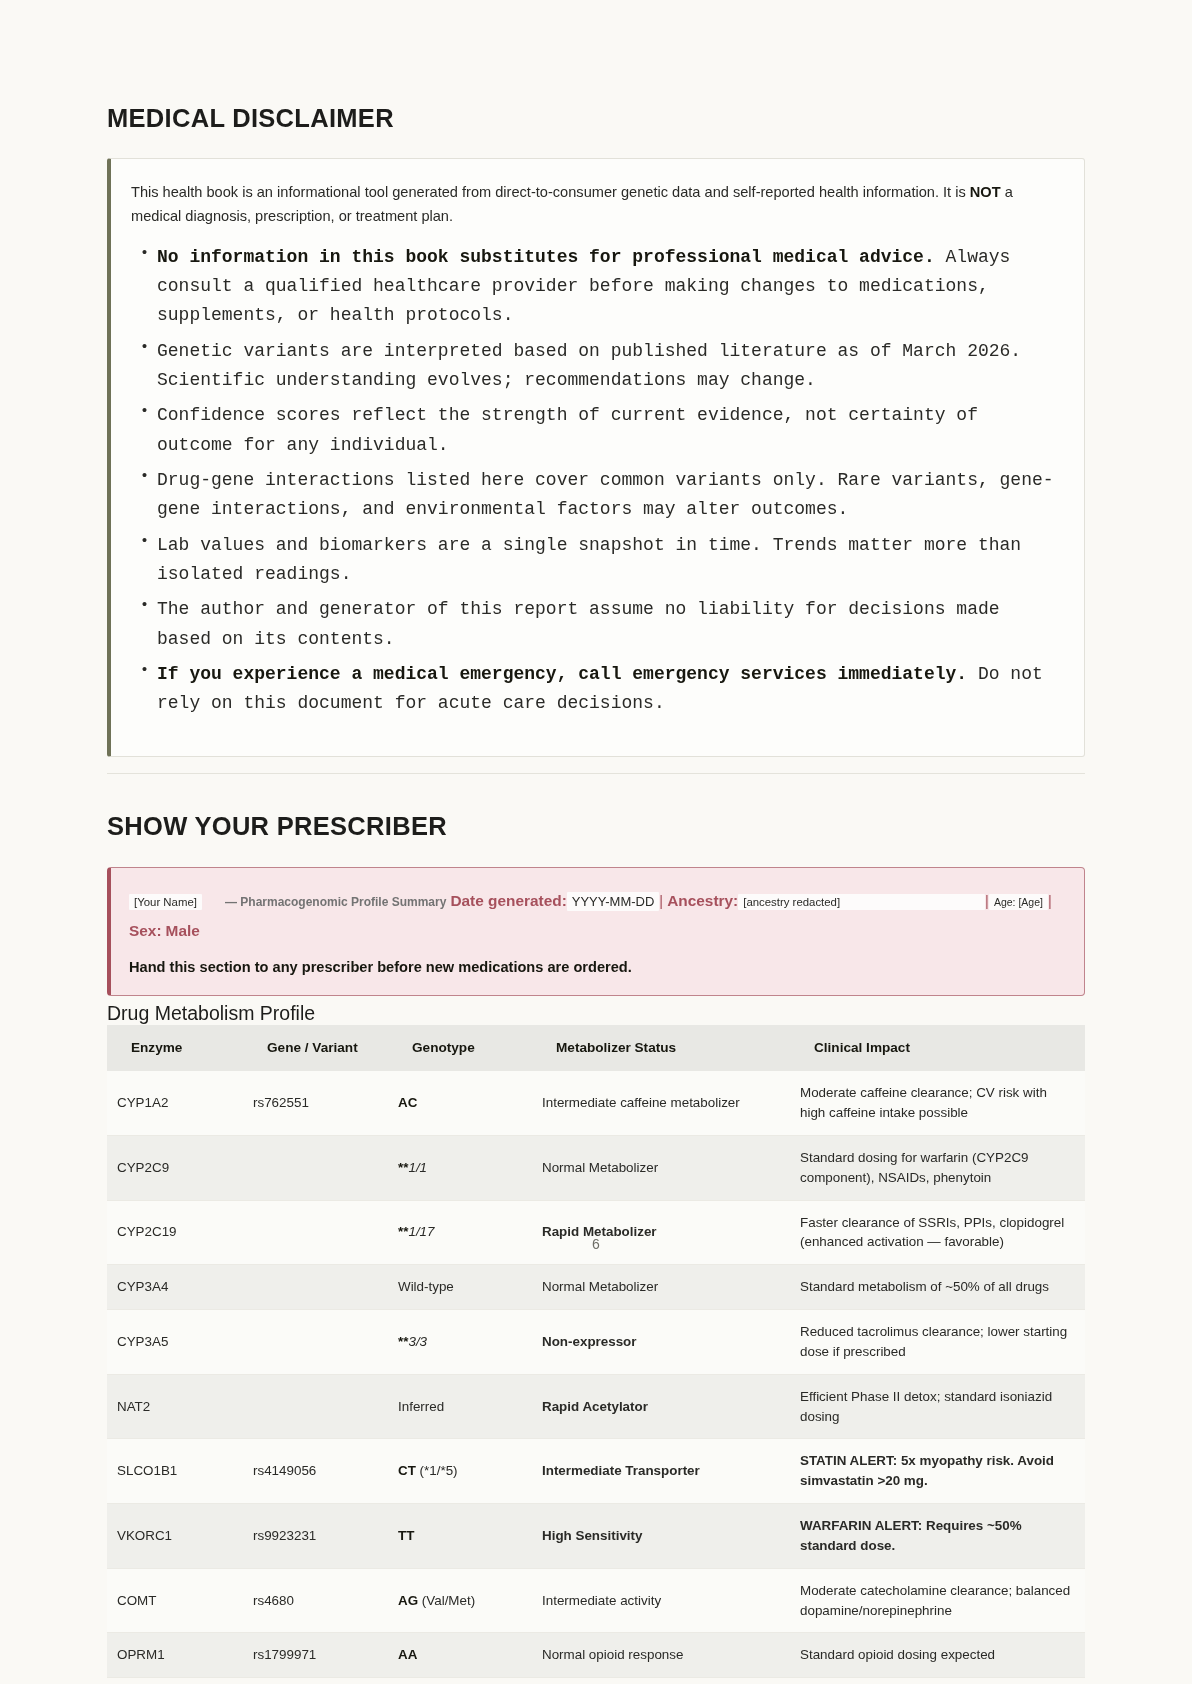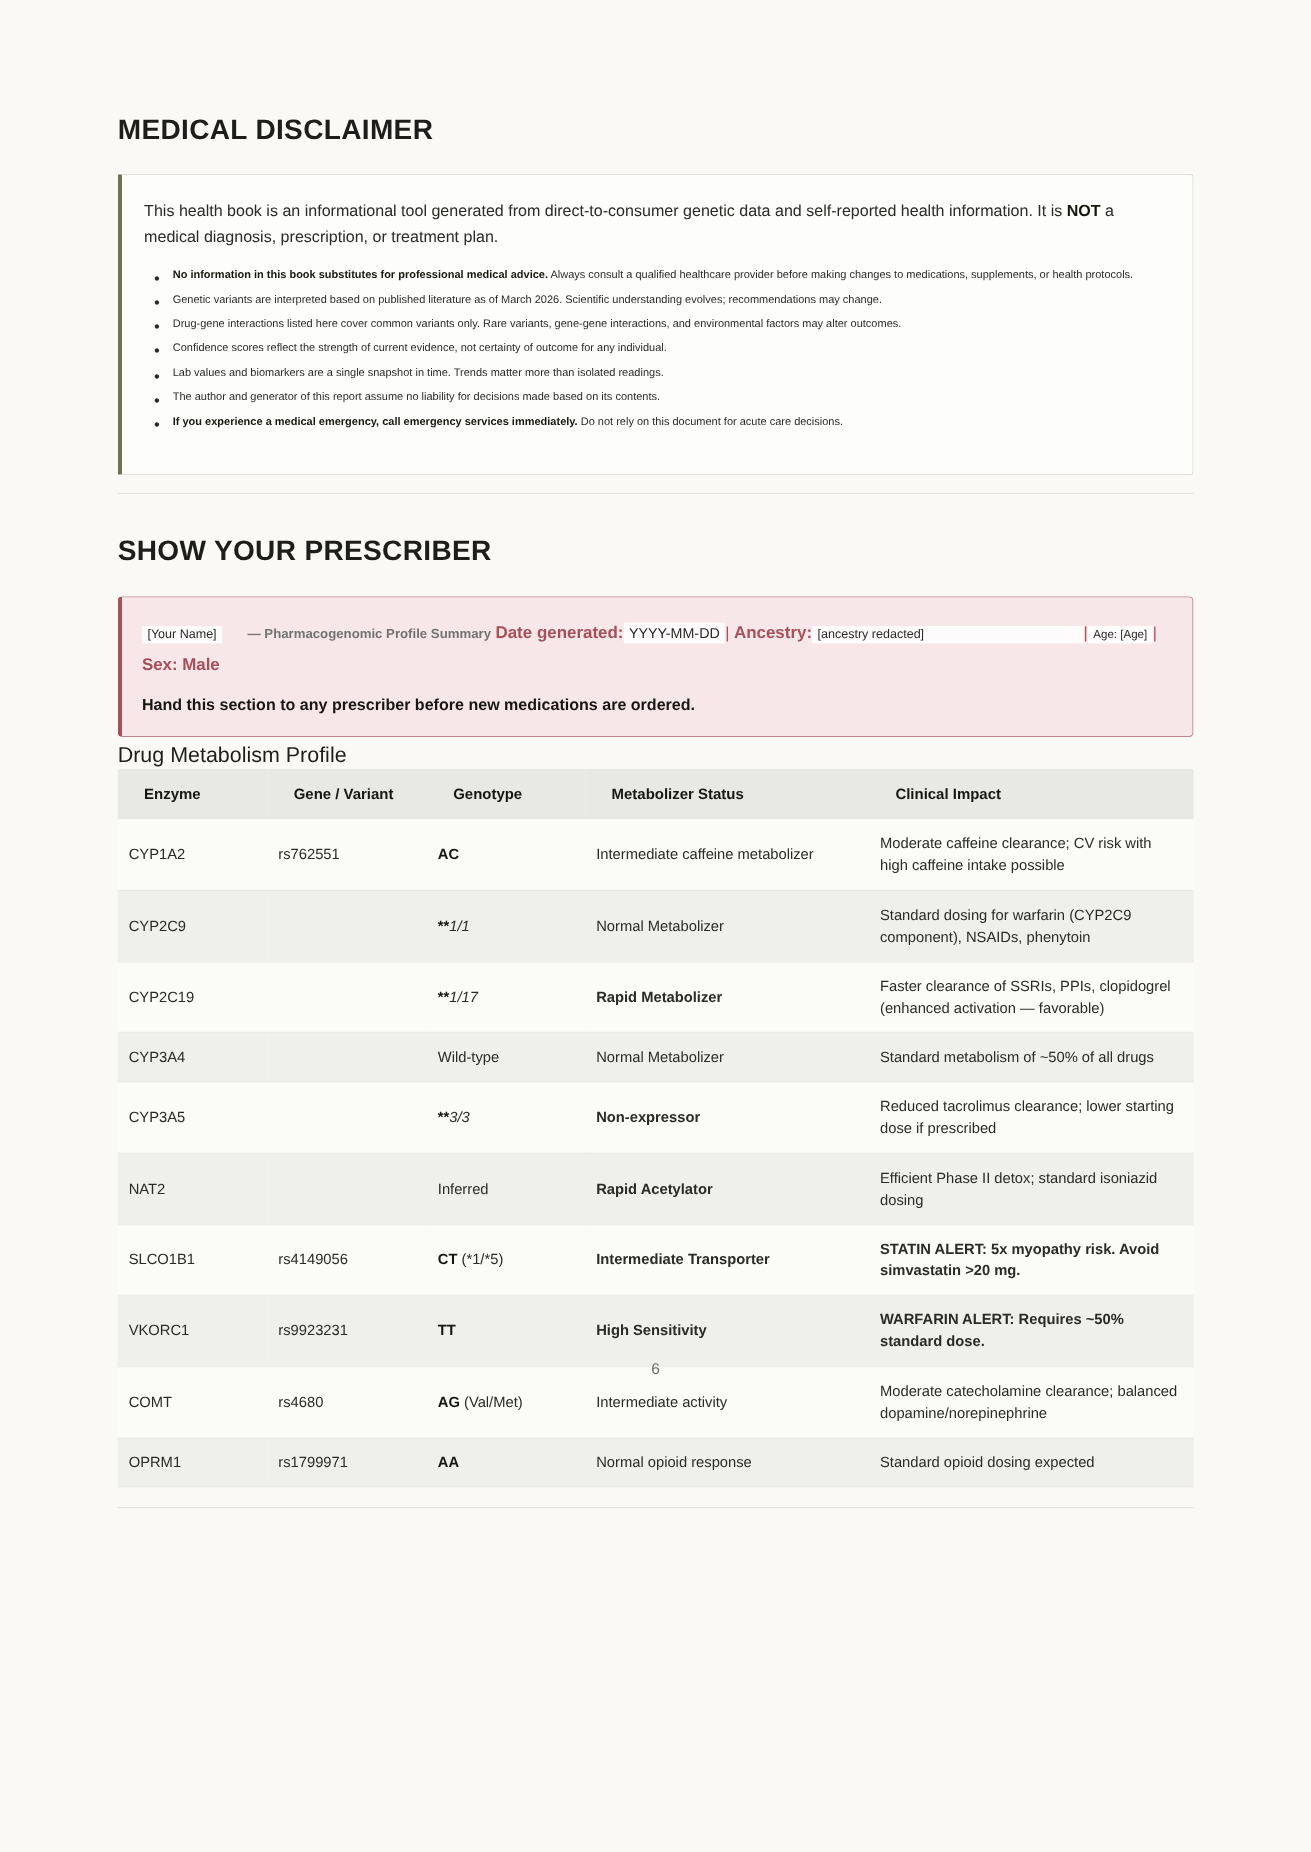--- a/index.html
+++ b/index.html
@@ -58,24 +58,25 @@
     line-height: 1.63;
     color: #2a2a27;
   }
   .callout ul {
     margin: 14px 0 14px 0;
     padding-left: 26px;
     list-style: none;
   }
   .callout ul li {
     position: relative;
-    font-size: 10px;
+    font-size: 18px;
     line-height: 1.63;
     margin-bottom: 6px;
     color: #2a2a27;
+    font-family: Liberation Mono, monospace;
   }
   .callout ul li::before {
     content: "\2022";
     position: absolute;
     left: -17px;
     top: -1px;
     font-size: 15px;
     color: #2a2a27;
   }
   .callout b, .callout strong { font-weight: 700; color: #17170f; }
@@ -193,22 +194,22 @@
   <h1 class="section-title h-medical-disclaimer">MEDICAL DISCLAIMER</h1>
 
   <div class="callout">
     <p>
       <span>This health book is an informational tool generated from direct-to-consumer genetic data and self-reported health information. It is </span><b>NOT</b><span> a medical diagnosis, prescription, or treatment plan.</span>
     </p>
 
     <ul>
       <li><b>No information in this book substitutes for professional medical advice.</b><span> Always consult a qualified healthcare provider before making changes to medications, supplements, or health protocols.</span></li>
       <li><b></b><span>Genetic variants are interpreted based on published literature as of March 2026. Scientific understanding evolves; recommendations may change.</span></li>
+      <li><b></b><span>Confidence scores reflect the strength of current evidence, not certainty of outcome for any individual.</span></li>
       <li><b></b><span>Drug-gene interactions listed here cover common variants only. Rare variants, gene-gene interactions, and environmental factors may alter outcomes.</span></li>
-      <li><b></b><span>Confidence scores reflect the strength of current evidence, not certainty of outcome for any individual.</span></li>
       <li><b></b><span>Lab values and biomarkers are a single snapshot in time. Trends matter more than isolated readings.</span></li>
       <li><b></b><span>The author and generator of this report assume no liability for decisions made based on its contents.</span></li>
       <li><b>If you experience a medical emergency, call emergency services immediately.</b><span> Do not rely on this document for acute care decisions.</span></li>
     </ul>
 
   </div>
 
   <div class="rule"></div>
 
   <h1 class="section-title h-show-prescriber">SHOW YOUR PRESCRIBER</h1>

